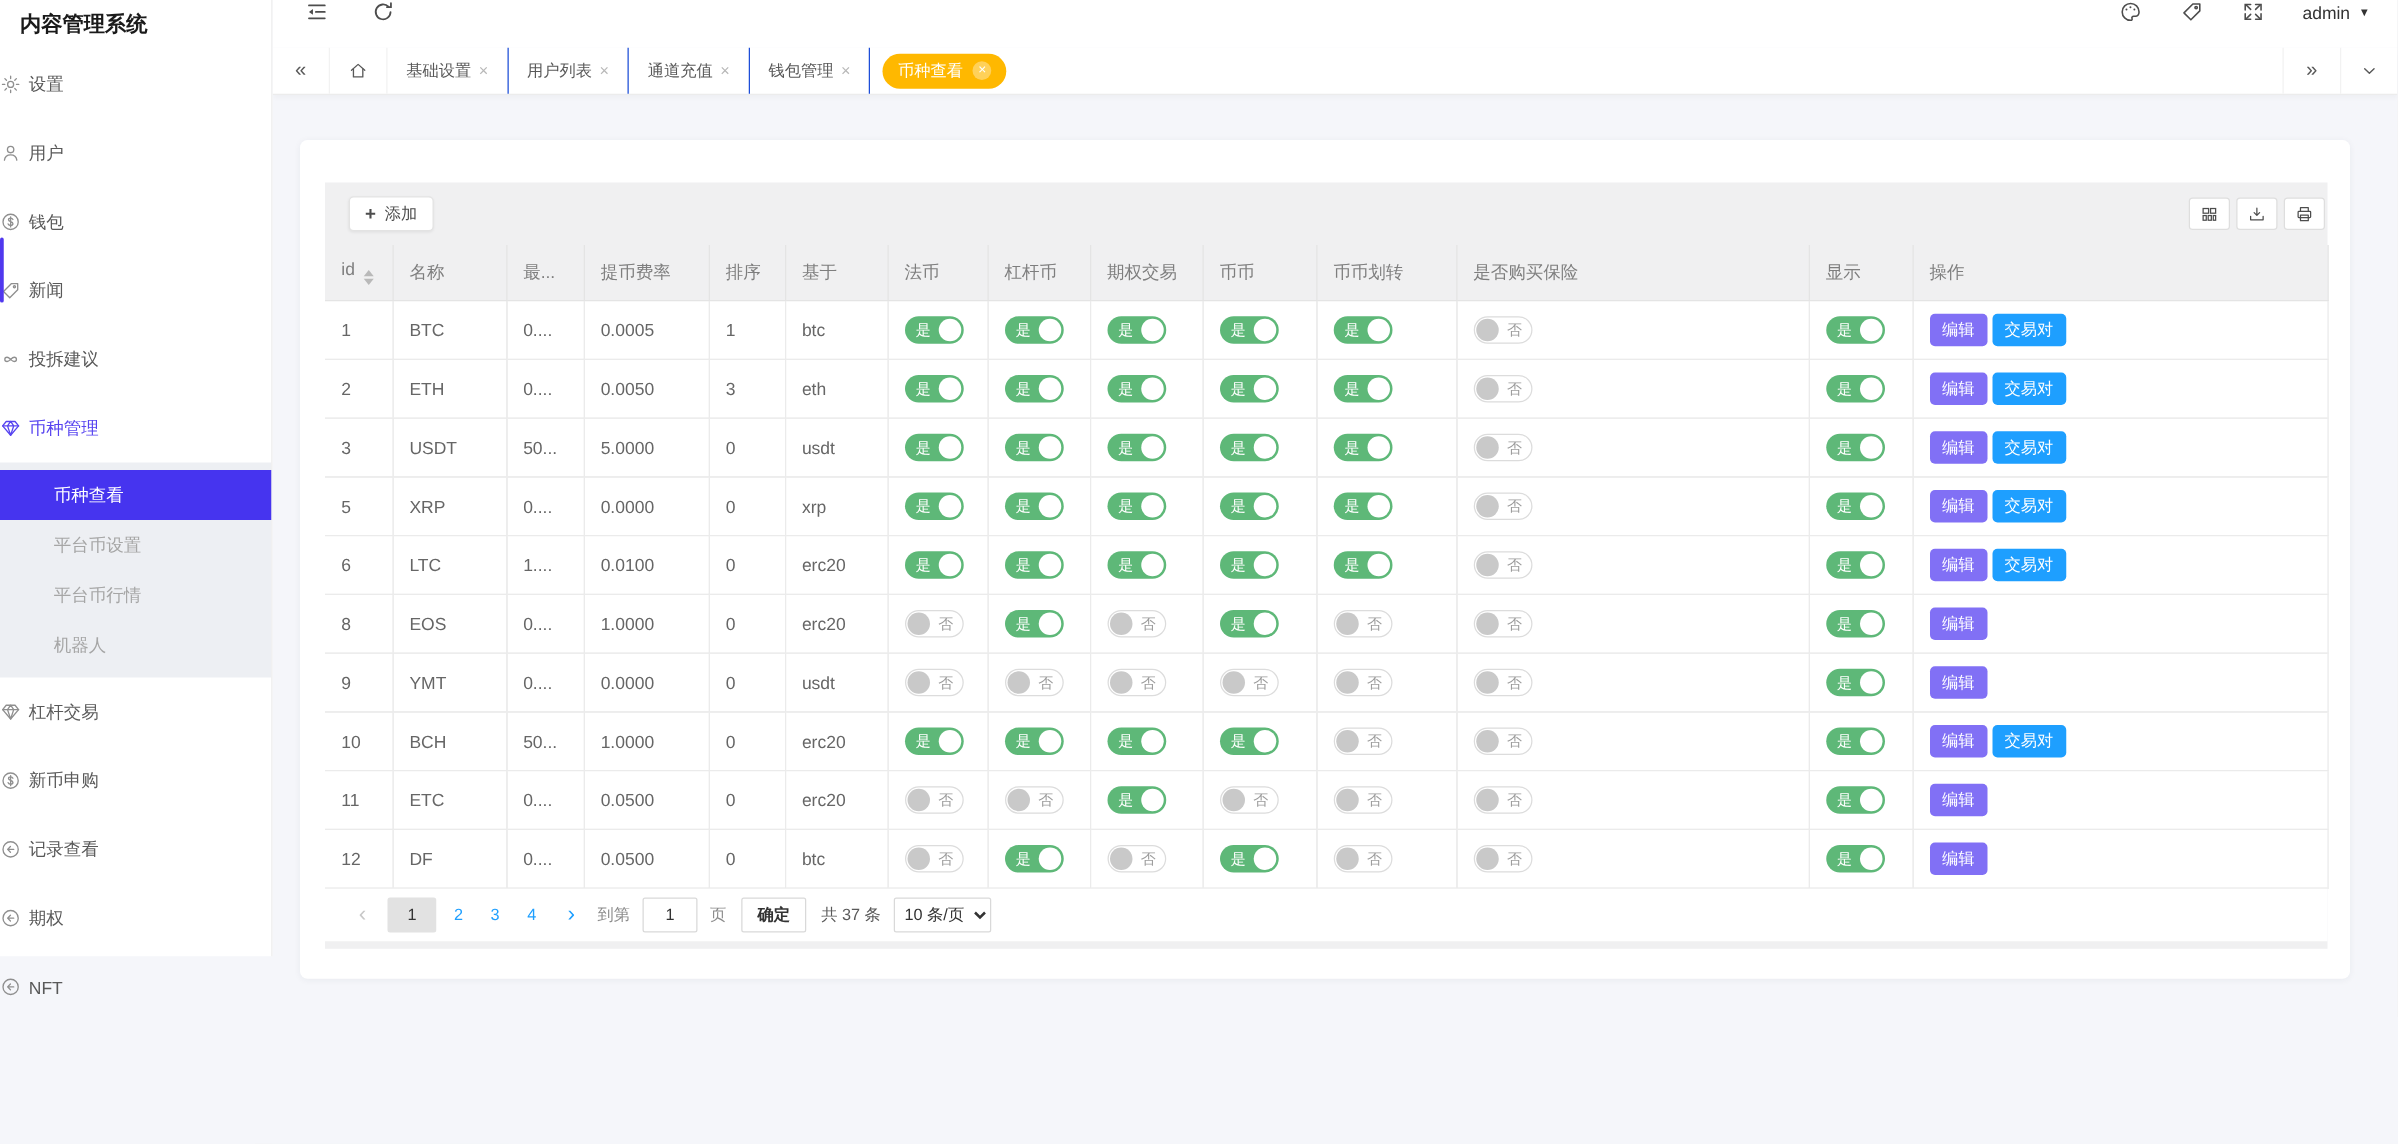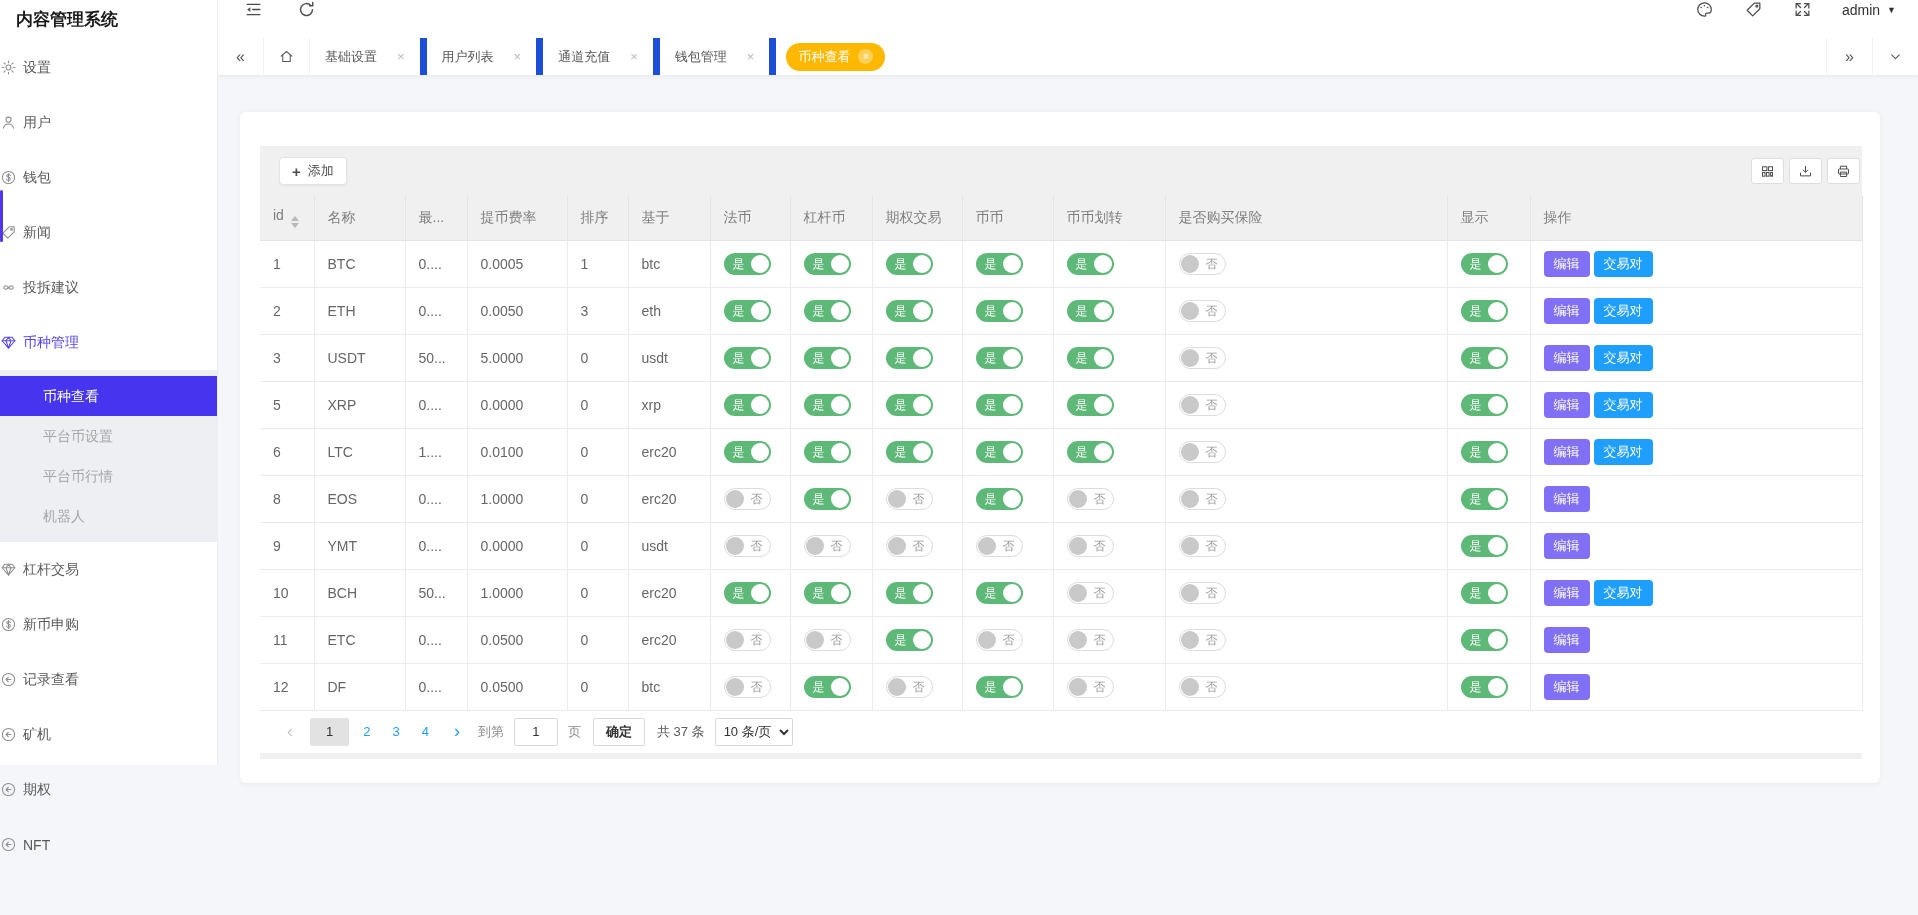--- a/index.html
+++ b/index.html
@@ -27,21 +27,21 @@
 .nav-icon{width:19px;height:19px;color:#4d4d4d;cursor:pointer}
 .nav-icon svg{width:19px;height:19px}
 .user{display:flex;align-items:center;gap:7px;font-size:14px;color:#333;cursor:pointer}
 .caret{font-size:9px;color:#333}
 
 
 .tabbar{position:absolute;left:218px;top:38px;right:0;height:38px;background:#fff;border-bottom:1px solid #ececec;display:flex;align-items:stretch;box-shadow:0 2px 4px rgba(0,0,0,.03);z-index:9}
 .tab-nav{width:46px;display:flex;align-items:center;justify-content:center;border-right:1px solid #f2f2f2;color:#595959;font-size:16px;cursor:pointer}
 .tab-nav svg{width:15px;height:15px}
 .tabs-list{display:flex;align-items:stretch}
-.tab{display:flex;align-items:center;padding:0 15px;border-right:7px solid #1d4ed8;font-size:13px;color:#595959;gap:20px;cursor:pointer;white-space:nowrap}
+.tab{display:flex;align-items:center;padding:0 15px;border-right:1px solid #1d4ed8;font-size:13px;color:#595959;gap:6px;cursor:pointer;white-space:nowrap}
 .tab .x{color:#b8b8b8;font-size:13px;line-height:1}
 .tab.active{background:#ffb800;color:#fff;border-radius:15px;height:28px;align-self:center;margin:0 10px;border-right:none;padding:0 12px;gap:8px}
 .tab.active .x{color:#fff;background:rgba(255,255,255,.35);border-radius:50%;width:15px;height:15px;line-height:15px;text-align:center;font-size:11px}
 .tab-right{margin-left:auto;display:flex}
 .tab-right .tab-nav{border-right:none;border-left:1px solid #f2f2f2}
 
 
 .content{position:absolute;left:218px;top:76px;right:0;bottom:0;background:#f5f6fa}
 .card{position:absolute;left:22px;top:36px;width:1640px;height:671px;background:#fff;border-radius:6px;box-shadow:0 1px 6px rgba(31,45,61,.06)}
 .panel{position:absolute;left:20px;top:34px;width:1602px;background:#f0f0f1;padding-bottom:6px}
@@ -172,29 +172,20 @@
         <span class="menu-label">新币申购</span>
       </div>
       <div class="menu-item">
         <span class="icon">
           <svg viewBox="0 0 24 24" fill="none" stroke="currentColor" stroke-width="1.5" stroke-linecap="round" stroke-linejoin="round">
             <circle cx="12" cy="12" r="8.6"></circle>
             <path d="M9 12h6.5M11.8 8.8 8.6 12l3.2 3.2"></path>
           </svg>
         </span>
         <span class="menu-label">记录查看</span>
-      </div>
-      <div class="menu-item">
-        <span class="icon">
-          <svg viewBox="0 0 24 24" fill="none" stroke="currentColor" stroke-width="1.5" stroke-linecap="round" stroke-linejoin="round">
-            <circle cx="12" cy="12" r="8.6"></circle>
-            <path d="M9 12h6.5M11.8 8.8 8.6 12l3.2 3.2"></path>
-          </svg>
-        </span>
-        <span class="menu-label">矿机</span>
       </div>
       <div class="menu-item">
         <span class="icon">
           <svg viewBox="0 0 24 24" fill="none" stroke="currentColor" stroke-width="1.5" stroke-linecap="round" stroke-linejoin="round">
             <circle cx="12" cy="12" r="8.6"></circle>
             <path d="M9 12h6.5M11.8 8.8 8.6 12l3.2 3.2"></path>
           </svg>
         </span>
         <span class="menu-label">期权</span>
       </div>

